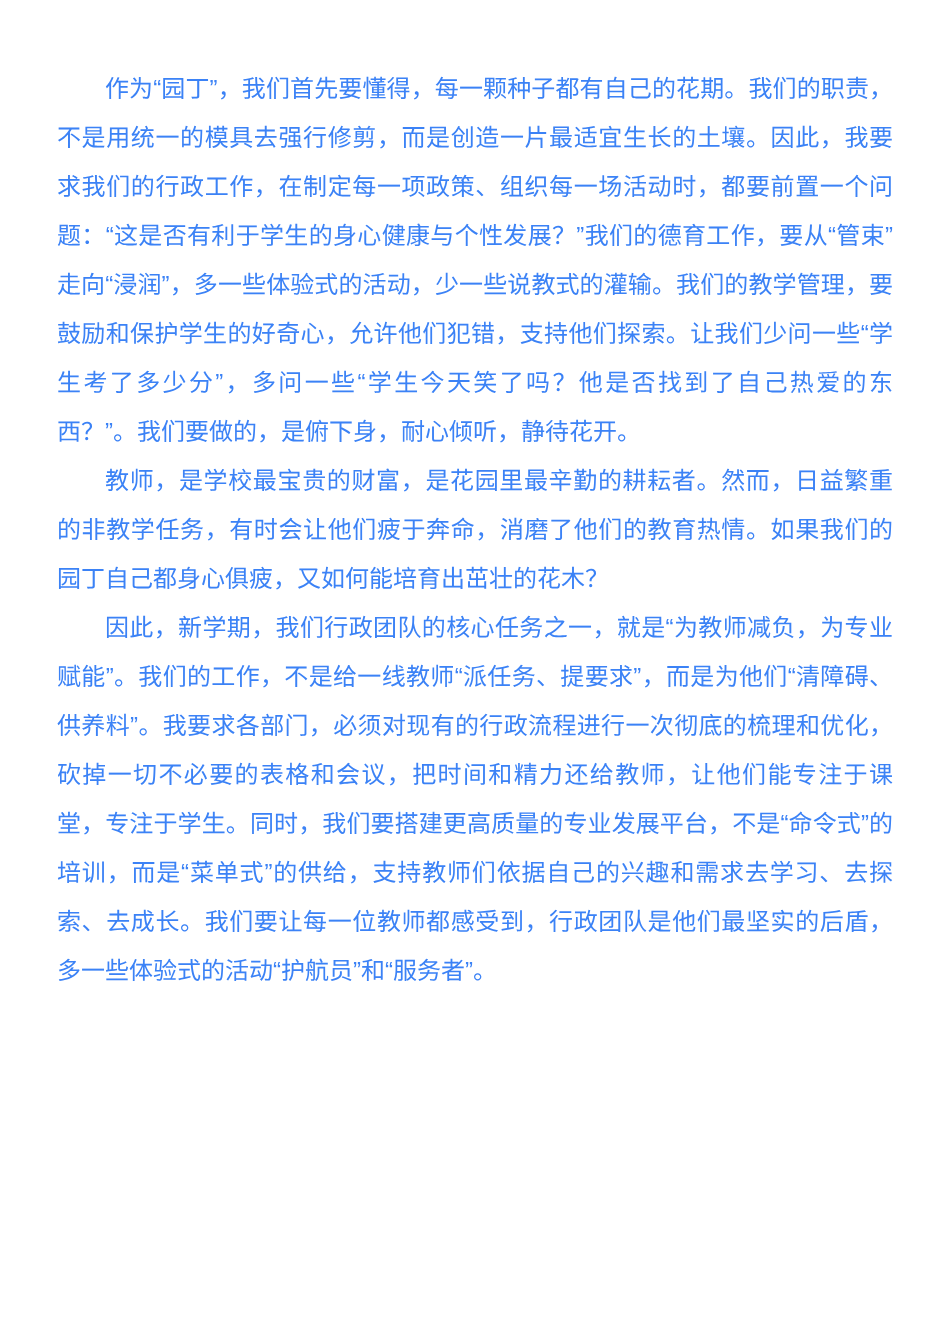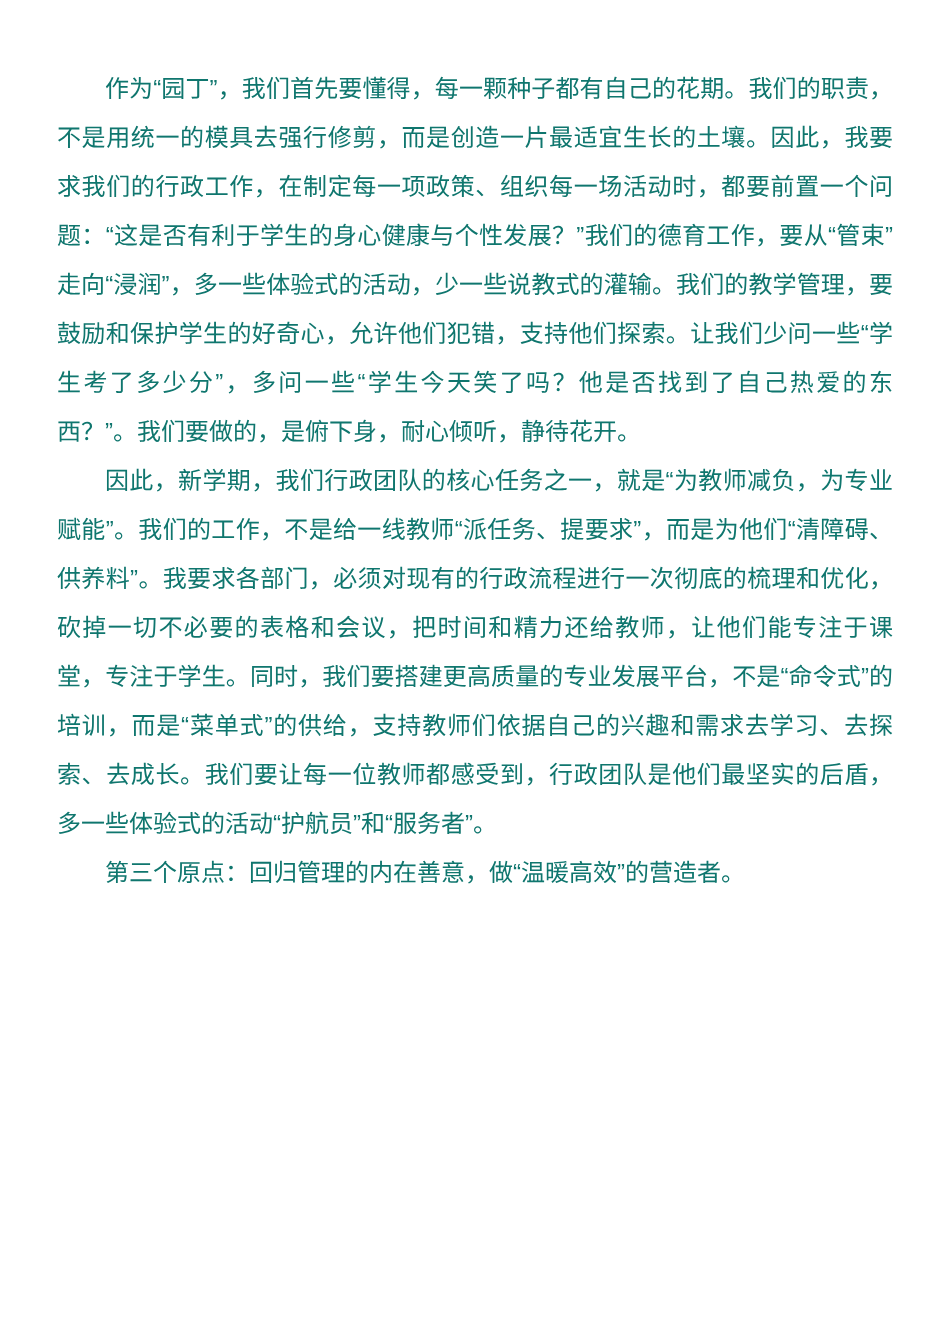--- a/index.html
+++ b/index.html
@@ -13,21 +13,21 @@
     height: 1344px;
     box-sizing: border-box;
     background: #ffffff;
     overflow: hidden;
   }
   .text-block {
     position: absolute;
     left: 57px;
     top: 64px;
     width: 836px;
-    color: #0f766e;
+    color: #3b82f6;
     font-family: "Liberation Sans", "DejaVu Sans", sans-serif;
     font-size: 24px;
     line-height: 49px;
     font-weight: 400;
   }
   .text-block p {
     margin: 0;
     padding: 0;
     text-indent: 2em;
     text-align: justify;
@@ -36,16 +36,16 @@
     overflow-wrap: break-word;
   }
 </style>
 </head>
 <body>
 
 <div class="page">
   <div class="text-block" id="text-block">
 
   <p>作为“园丁”，我们首先要懂得，每一颗种子都有自己的花期。我们的职责，不是用统一的模具去强行修剪，而是创造一片最适宜生长的土壤。因此，我要求我们的行政工作，在制定每一项政策、组织每一场活动时，都要前置一个问题：“这是否有利于学生的身心健康与个性发展？”我们的德育工作，要从“管束”走向“浸润”，多一些体验式的活动，少一些说教式的灌输。我们的教学管理，要鼓励和保护学生的好奇心，允许他们犯错，支持他们探索。让我们少问一些“学生考了多少分”，多问一些“学生今天笑了吗？他是否找到了自己热爱的东西？”。我们要做的，是俯下身，耐心倾听，静待花开。</p>
+      <p>教师，是学校最宝贵的财富，是花园里最辛勤的耕耘者。然而，日益繁重的非教学任务，有时会让他们疲于奔命，消磨了他们的教育热情。如果我们的园丁自己都身心俱疲，又如何能培育出茁壮的花木？</p>
       <p>因此，新学期，我们行政团队的核心任务之一，就是“为教师减负，为专业赋能”。我们的工作，不是给一线教师“派任务、提要求”，而是为他们“清障碍、供养料”。我要求各部门，必须对现有的行政流程进行一次彻底的梳理和优化，砍掉一切不必要的表格和会议，把时间和精力还给教师，让他们能专注于课堂，专注于学生。同时，我们要搭建更高质量的专业发展平台，不是“命令式”的培训，而是“菜单式”的供给，支持教师们依据自己的兴趣和需求去学习、去探索、去成长。我们要让每一位教师都感受到，行政团队是他们最坚实的后盾，多一些体验式的活动“护航员”和“服务者”。</p>
-      <p>第三个原点：回归管理的内在善意，做“温暖高效”的营造者。</p>
     </div>
 </div>
 
 </body></html>

